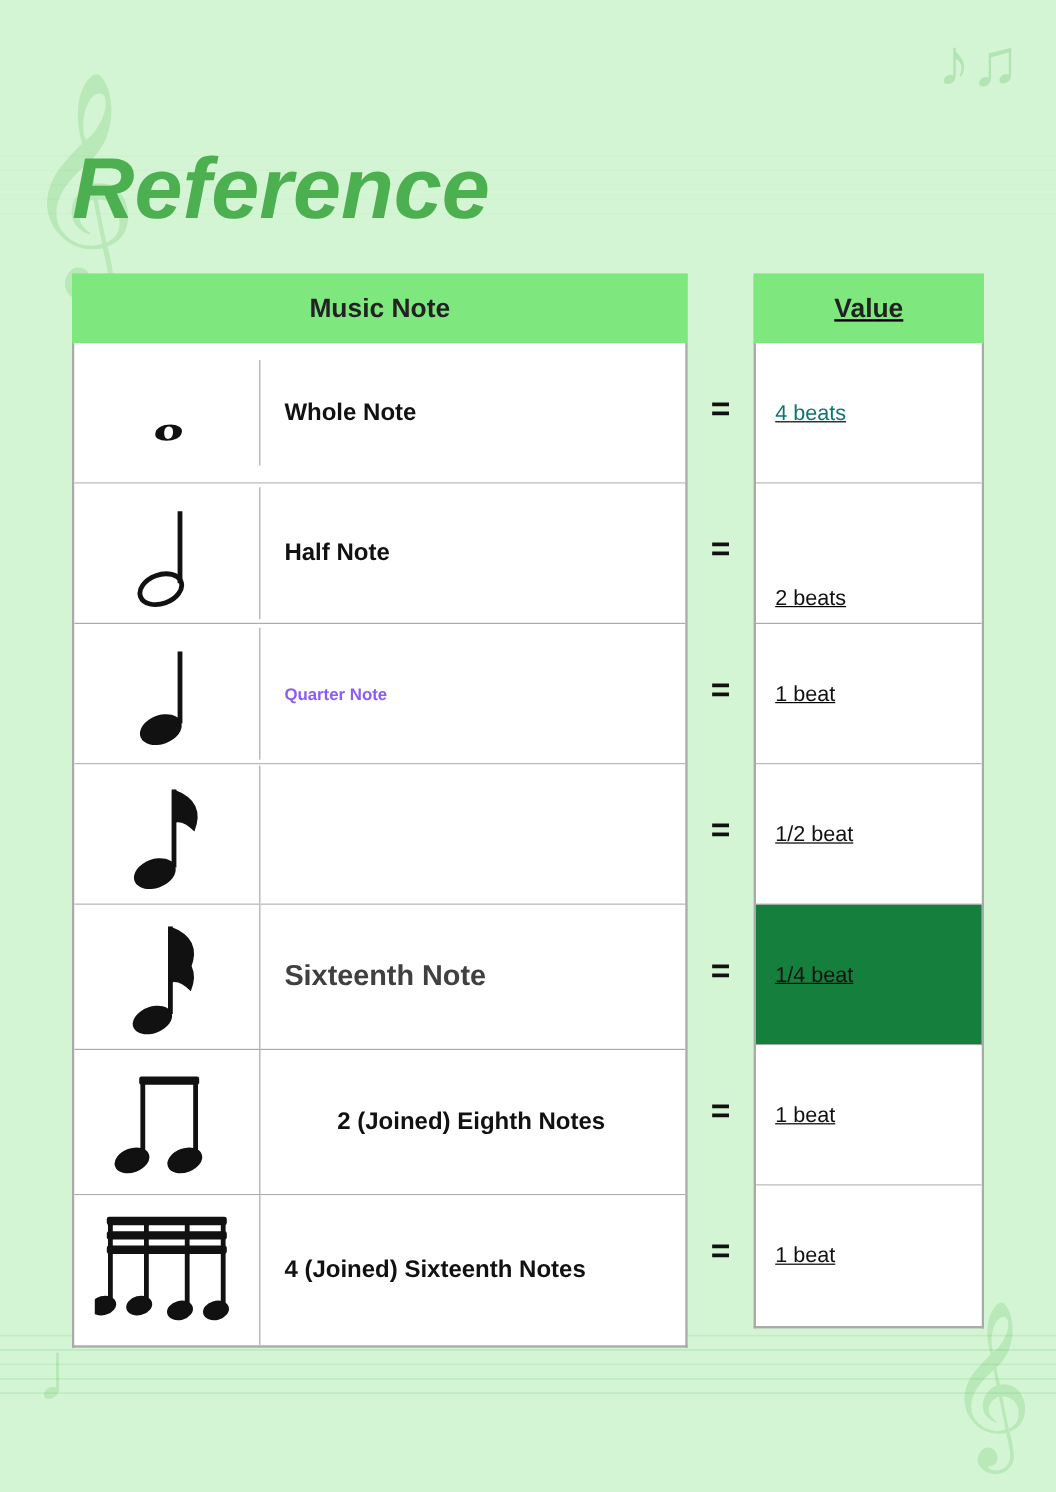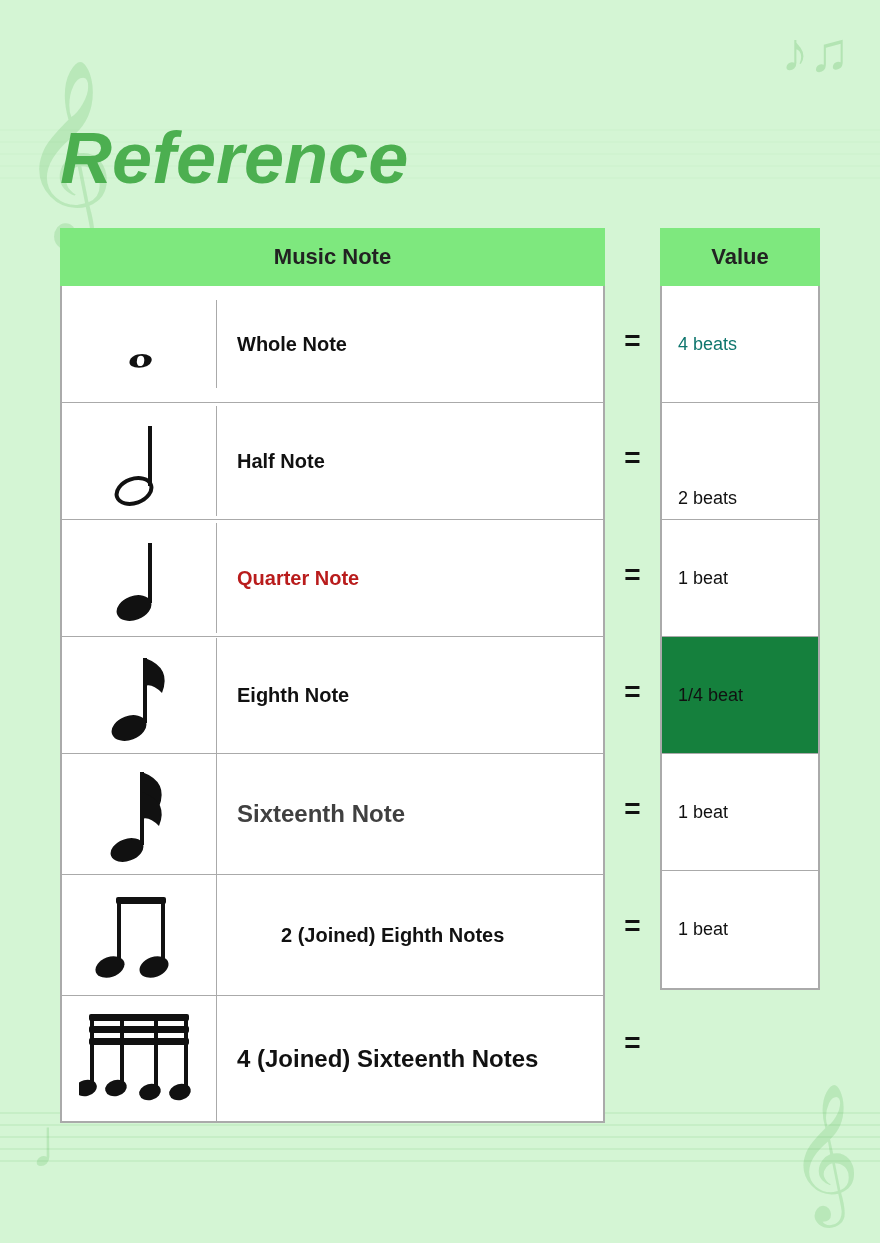--- a/index.html
+++ b/index.html
@@ -92,37 +92,34 @@
           </div>
         </div>
 
         <div style="display:flex;border-bottom:1px solid #aaa;background:white;min-height:117px;align-items:center;">
           <div style="width:155px;min-width:155px;border-right:1px solid #aaa;display:flex;align-items:center;justify-content:center;padding:10px;">
             <svg width="55" height="90" viewBox="0 0 55 90">
               <ellipse cx="22" cy="75" rx="18" ry="12" fill="#111" transform="rotate(-20,22,75)"></ellipse>
               <line x1="38" y1="70" x2="38" y2="10" stroke="#111" stroke-width="4"></line>
             </svg>
           </div>
-          <div style="flex:1;padding:10px 20px;display:flex;align-items:flex-end;font-size:20px;font-weight:bold;color:#b91c1c;">
+          <div style="flex:1;padding:10px 20px;display:flex;align-items:flex-end;font-size:14px;font-weight:bold;color:#8b5cf6;">
             <span>Quarter Note</span>
           </div>
         </div>
 
         <div style="display:flex;border-bottom:1px solid #aaa;background:white;min-height:117px;align-items:center;">
           <div style="width:155px;min-width:155px;border-right:1px solid #aaa;display:flex;align-items:center;justify-content:center;padding:10px;">
             <svg width="65" height="95" viewBox="0 0 65 95">
               <ellipse cx="22" cy="80" rx="18" ry="12" fill="#111" transform="rotate(-20,22,80)"></ellipse>
               <line x1="38" y1="75" x2="38" y2="10" stroke="#111" stroke-width="4"></line>
 
               <path d="M38 10 Q65 20 55 45 Q45 35 38 38" fill="#111"></path>
             </svg>
           </div>
-          <div style="flex:1;padding:10px 20px;display:flex;align-items:center;font-size:20px;font-weight:bold;color:#111;">
-            <span>Eighth Note</span>
-          </div>
         </div>
 
         <div style="display:flex;border-bottom:1px solid #aaa;background:white;min-height:117px;align-items:center;">
           <div style="width:155px;min-width:155px;border-right:1px solid #aaa;display:flex;align-items:center;justify-content:center;padding:10px;">
             <svg width="65" height="100" viewBox="0 0 65 100">
               <ellipse cx="20" cy="86" rx="17" ry="11" fill="#111" transform="rotate(-20,20,86)"></ellipse>
               <line x1="35" y1="81" x2="35" y2="8" stroke="#111" stroke-width="4"></line>
 
               <path d="M35 8 Q62 18 52 43 Q42 33 35 36" fill="#111"></path>
               <path d="M35 28 Q62 38 52 62 Q42 52 35 55" fill="#111"></path>
@@ -165,21 +162,21 @@
               <line x1="43" y1="14" x2="43" y2="78" stroke="#111" stroke-width="4"></line>
               <ellipse cx="37" cy="82" rx="11" ry="8" fill="#111" transform="rotate(-15,37,82)"></ellipse>
 
               <line x1="77" y1="14" x2="77" y2="82" stroke="#111" stroke-width="4"></line>
               <ellipse cx="71" cy="86" rx="11" ry="8" fill="#111" transform="rotate(-15,71,86)"></ellipse>
 
               <line x1="107" y1="14" x2="107" y2="82" stroke="#111" stroke-width="4"></line>
               <ellipse cx="101" cy="86" rx="11" ry="8" fill="#111" transform="rotate(-15,101,86)"></ellipse>
             </svg>
           </div>
-          <div style="flex:1;padding:10px 20px;display:flex;align-items:center;font-size:24px;font-weight:bold;color:#111;">
+          <div style="flex:1;padding:10px 20px;display:flex;align-items:center;font-size:20px;font-weight:bold;color:#111;">
             <span>4 (Joined) Sixteenth Notes</span>
           </div>
         </div>
 
       </div>
     </div>
 
     <div style="width:55px;display:flex;flex-direction:column;justify-content:flex-start;margin-top:54px;">
       <div style="min-height:117px;display:flex;align-items:center;justify-content:center;font-size:28px;font-weight:bold;color:#111;">
         <span>=</span>
@@ -197,34 +194,37 @@
         <span>=</span>
       </div>
       <div style="min-height:117px;display:flex;align-items:center;justify-content:center;font-size:28px;font-weight:bold;color:#111;">
         <span>=</span>
       </div>
       <div style="min-height:117px;display:flex;align-items:center;justify-content:center;font-size:28px;font-weight:bold;color:#111;">
         <span>=</span>
       </div>
     </div>
 
-    <div style="width:160px;">
+    <div style="width:192px;text-decoration:underline;">
       <div style="background-color:#7ee87e;border:2px solid #7ee87e;text-align:center;font-size:22px;font-weight:bold;padding:14px 10px;color:#222;">
         <span>Value</span>
       </div>
       <div style="border:2px solid #aaa;border-top:none;">
         <div style="background:white;border-bottom:1px solid #aaa;min-height:117px;display:flex;align-items:center;padding:10px 16px;font-size:18px;font-weight:normal;color:#0f766e;">
           <span>4 beats</span>
         </div>
         <div style="background:white;border-bottom:1px solid #aaa;min-height:117px;display:flex;align-items:flex-end;padding:10px 16px;font-size:18px;font-weight:normal;color:#111;">
           <span>2 beats</span>
         </div>
         <div style="background:white;border-bottom:1px solid #aaa;min-height:117px;display:flex;align-items:center;padding:10px 16px;font-size:18px;font-weight:normal;color:#111;">
           <span>1 beat</span>
         </div>
+        <div style="background:white;border-bottom:1px solid #aaa;min-height:117px;display:flex;align-items:center;padding:10px 16px;font-size:18px;font-weight:normal;color:#111;">
+          <span>1/2 beat</span>
+        </div>
         <div style="background:#15803d;border-bottom:1px solid #aaa;min-height:117px;display:flex;align-items:center;padding:10px 16px;font-size:18px;font-weight:normal;color:#111;">
           <span>1/4 beat</span>
         </div>
         <div style="background:white;border-bottom:1px solid #aaa;min-height:117px;display:flex;align-items:center;padding:10px 16px;font-size:18px;font-weight:normal;color:#111;">
           <span>1 beat</span>
         </div>
         <div style="background:white;min-height:117px;display:flex;align-items:center;padding:10px 16px;font-size:18px;font-weight:normal;color:#111;">
           <span>1 beat</span>
         </div>
       </div>

